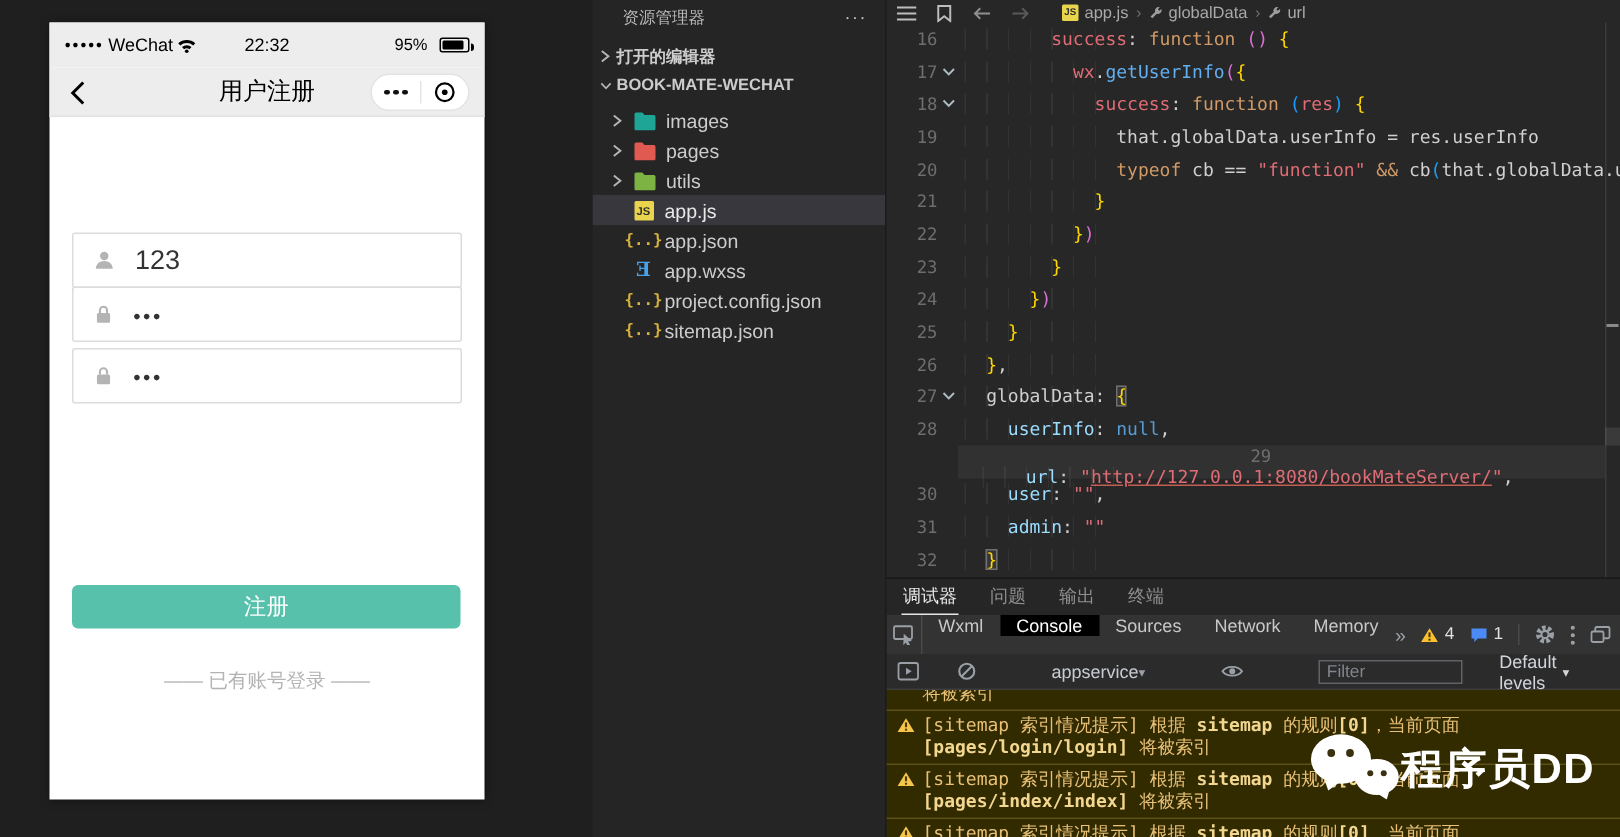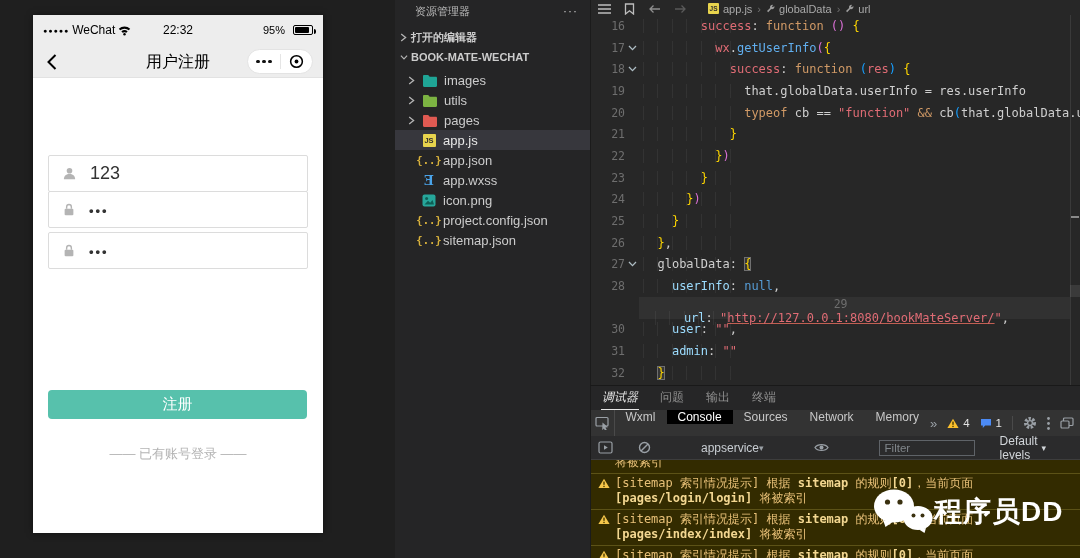--- a/index.html
+++ b/index.html
@@ -94,21 +94,21 @@
   .ed-scroll { position:absolute; right:0; top:0; width:10px; height:385px; border-left:1px solid #3a3a3a; }
   .ed-scroll .mark { position:absolute; right:1px; top:216px; width:8px; height:2px; background:#8a8a8a; }
   .ed-scroll .band { position:absolute; right:0; top:285px; width:10px; height:12px; background:rgba(255,255,255,.09); }
 
   
   .console { position:absolute; left:590px; top:385px; width:490px; height:173px;
              background:#262627; overflow:hidden; border-left:1px solid #1b1b1b; border-top:1px solid #191919; }
   .pan-tabs { height:24px; display:flex; align-items:flex-end; gap:20px; padding:0 10px;
               font-size:12px; position:relative; z-index:3; background:#262627; }
   .pan-tab { color:#8f8f8f; padding:3px 1px 4px; cursor:pointer; }
-  .pan-tab.active { color:#e7e7e7; border-bottom:1px solid #e7e7e7; padding-bottom:3px;font-style:italic; }
+  .pan-tab.active { color:#e7e7e7; border-bottom:1px solid #e7e7e7; padding-bottom:3px; }
   .pan-right { position:absolute; right:10px; top:5px; display:flex; gap:16px; }
   .dt-tabs { height:26px; background:#333333; display:flex; align-items:stretch; font-size:12px;
              color:#c8c8c8; position:relative; z-index:3; }
   .dt-inspect { width:28px; display:flex; align-items:center; justify-content:center;
                 border-right:1px solid #4a4a4a; cursor:pointer; }
   .dt-tab { display:flex; align-items:center; padding:0 11px; cursor:pointer; }
   .dt-tab.active { background:#000; color:#fff; }
   .dt-right { margin-left:auto; display:flex; align-items:center; gap:10px; padding-right:6px; }
   .dt-count { display:flex; align-items:center; gap:4px; font-size:11.5px; color:#e3e3e3; cursor:pointer; }
   .dt-sep { width:1px; height:14px; background:#4a4a4a; }
@@ -256,65 +256,55 @@
           <span>images</span>
         </div>
         <div class="tree-item has-arrow">
           <span class="arrow-icon">
             <svg width="7" height="9" viewBox="0 0 7 9">
               <path d="M1.2 1 5.6 4.5 1.2 8" fill="none" stroke="#b5b5b5" stroke-width="1.3"></path>
             </svg>
           </span>
           <span class="fi">
             <svg width="16" height="13" viewBox="0 0 16 13">
-              <path d="M1 2.2C1 1.5 1.5 1 2.2 1h4l1.5 1.7h6.1c.7 0 1.2.5 1.2 1.2v7.9c0 .7-.5 1.2-1.2 1.2H2.2C1.5 13 1 12.5 1 11.8z" fill="#7cb342"></path>
-            </svg>
-          </span>
-          <span>utils</span>
+              <path d="M1 2.2C1 1.5 1.5 1 2.2 1h4l1.5 1.7h6.1c.7 0 1.2.5 1.2 1.2v7.9c0 .7-.5 1.2-1.2 1.2H2.2C1.5 13 1 12.5 1 11.8z" fill="#e05a52"></path>
+            </svg>
+          </span>
+          <span>pages</span>
         </div>
         <div class="tree-item has-arrow">
           <span class="arrow-icon">
             <svg width="7" height="9" viewBox="0 0 7 9">
               <path d="M1.2 1 5.6 4.5 1.2 8" fill="none" stroke="#b5b5b5" stroke-width="1.3"></path>
             </svg>
           </span>
           <span class="fi">
             <svg width="16" height="13" viewBox="0 0 16 13">
-              <path d="M1 2.2C1 1.5 1.5 1 2.2 1h4l1.5 1.7h6.1c.7 0 1.2.5 1.2 1.2v7.9c0 .7-.5 1.2-1.2 1.2H2.2C1.5 13 1 12.5 1 11.8z" fill="#e05a52"></path>
-            </svg>
-          </span>
-          <span>pages</span>
+              <path d="M1 2.2C1 1.5 1.5 1 2.2 1h4l1.5 1.7h6.1c.7 0 1.2.5 1.2 1.2v7.9c0 .7-.5 1.2-1.2 1.2H2.2C1.5 13 1 12.5 1 11.8z" fill="#7cb342"></path>
+            </svg>
+          </span>
+          <span>utils</span>
         </div>
         <div class="tree-item selected">
           <span class="fi">
             <span class="fi-js">JS</span>
           </span>
           <span>app.js</span>
         </div>
         <div class="tree-item">
           <span class="fi">
             <span class="fi-json">{..}</span>
           </span>
           <span>app.json</span>
         </div>
         <div class="tree-item">
           <span class="fi">
             <span class="fi-wxss">Ǝ</span>
           </span>
           <span>app.wxss</span>
-        </div>
-        <div class="tree-item">
-          <span class="fi">
-            <svg width="14" height="13" viewBox="0 0 14 13">
-              <rect x="0.5" y="0.5" width="13" height="12" rx="2" fill="#26a69a"></rect>
-              <circle cx="4.6" cy="4.4" r="1.5" fill="#0e5e55"></circle>
-              <path d="M2.5 10.5 6 6.8l2.2 2 2.3-2.8 1.5 4.5z" fill="#0e5e55"></path>
-            </svg>
-          </span>
-          <span>icon.png</span>
         </div>
         <div class="tree-item">
           <span class="fi">
             <span class="fi-json">{..}</span>
           </span>
           <span>project.config.json</span>
         </div>
         <div class="tree-item">
           <span class="fi">
             <span class="fi-json">{..}</span>

